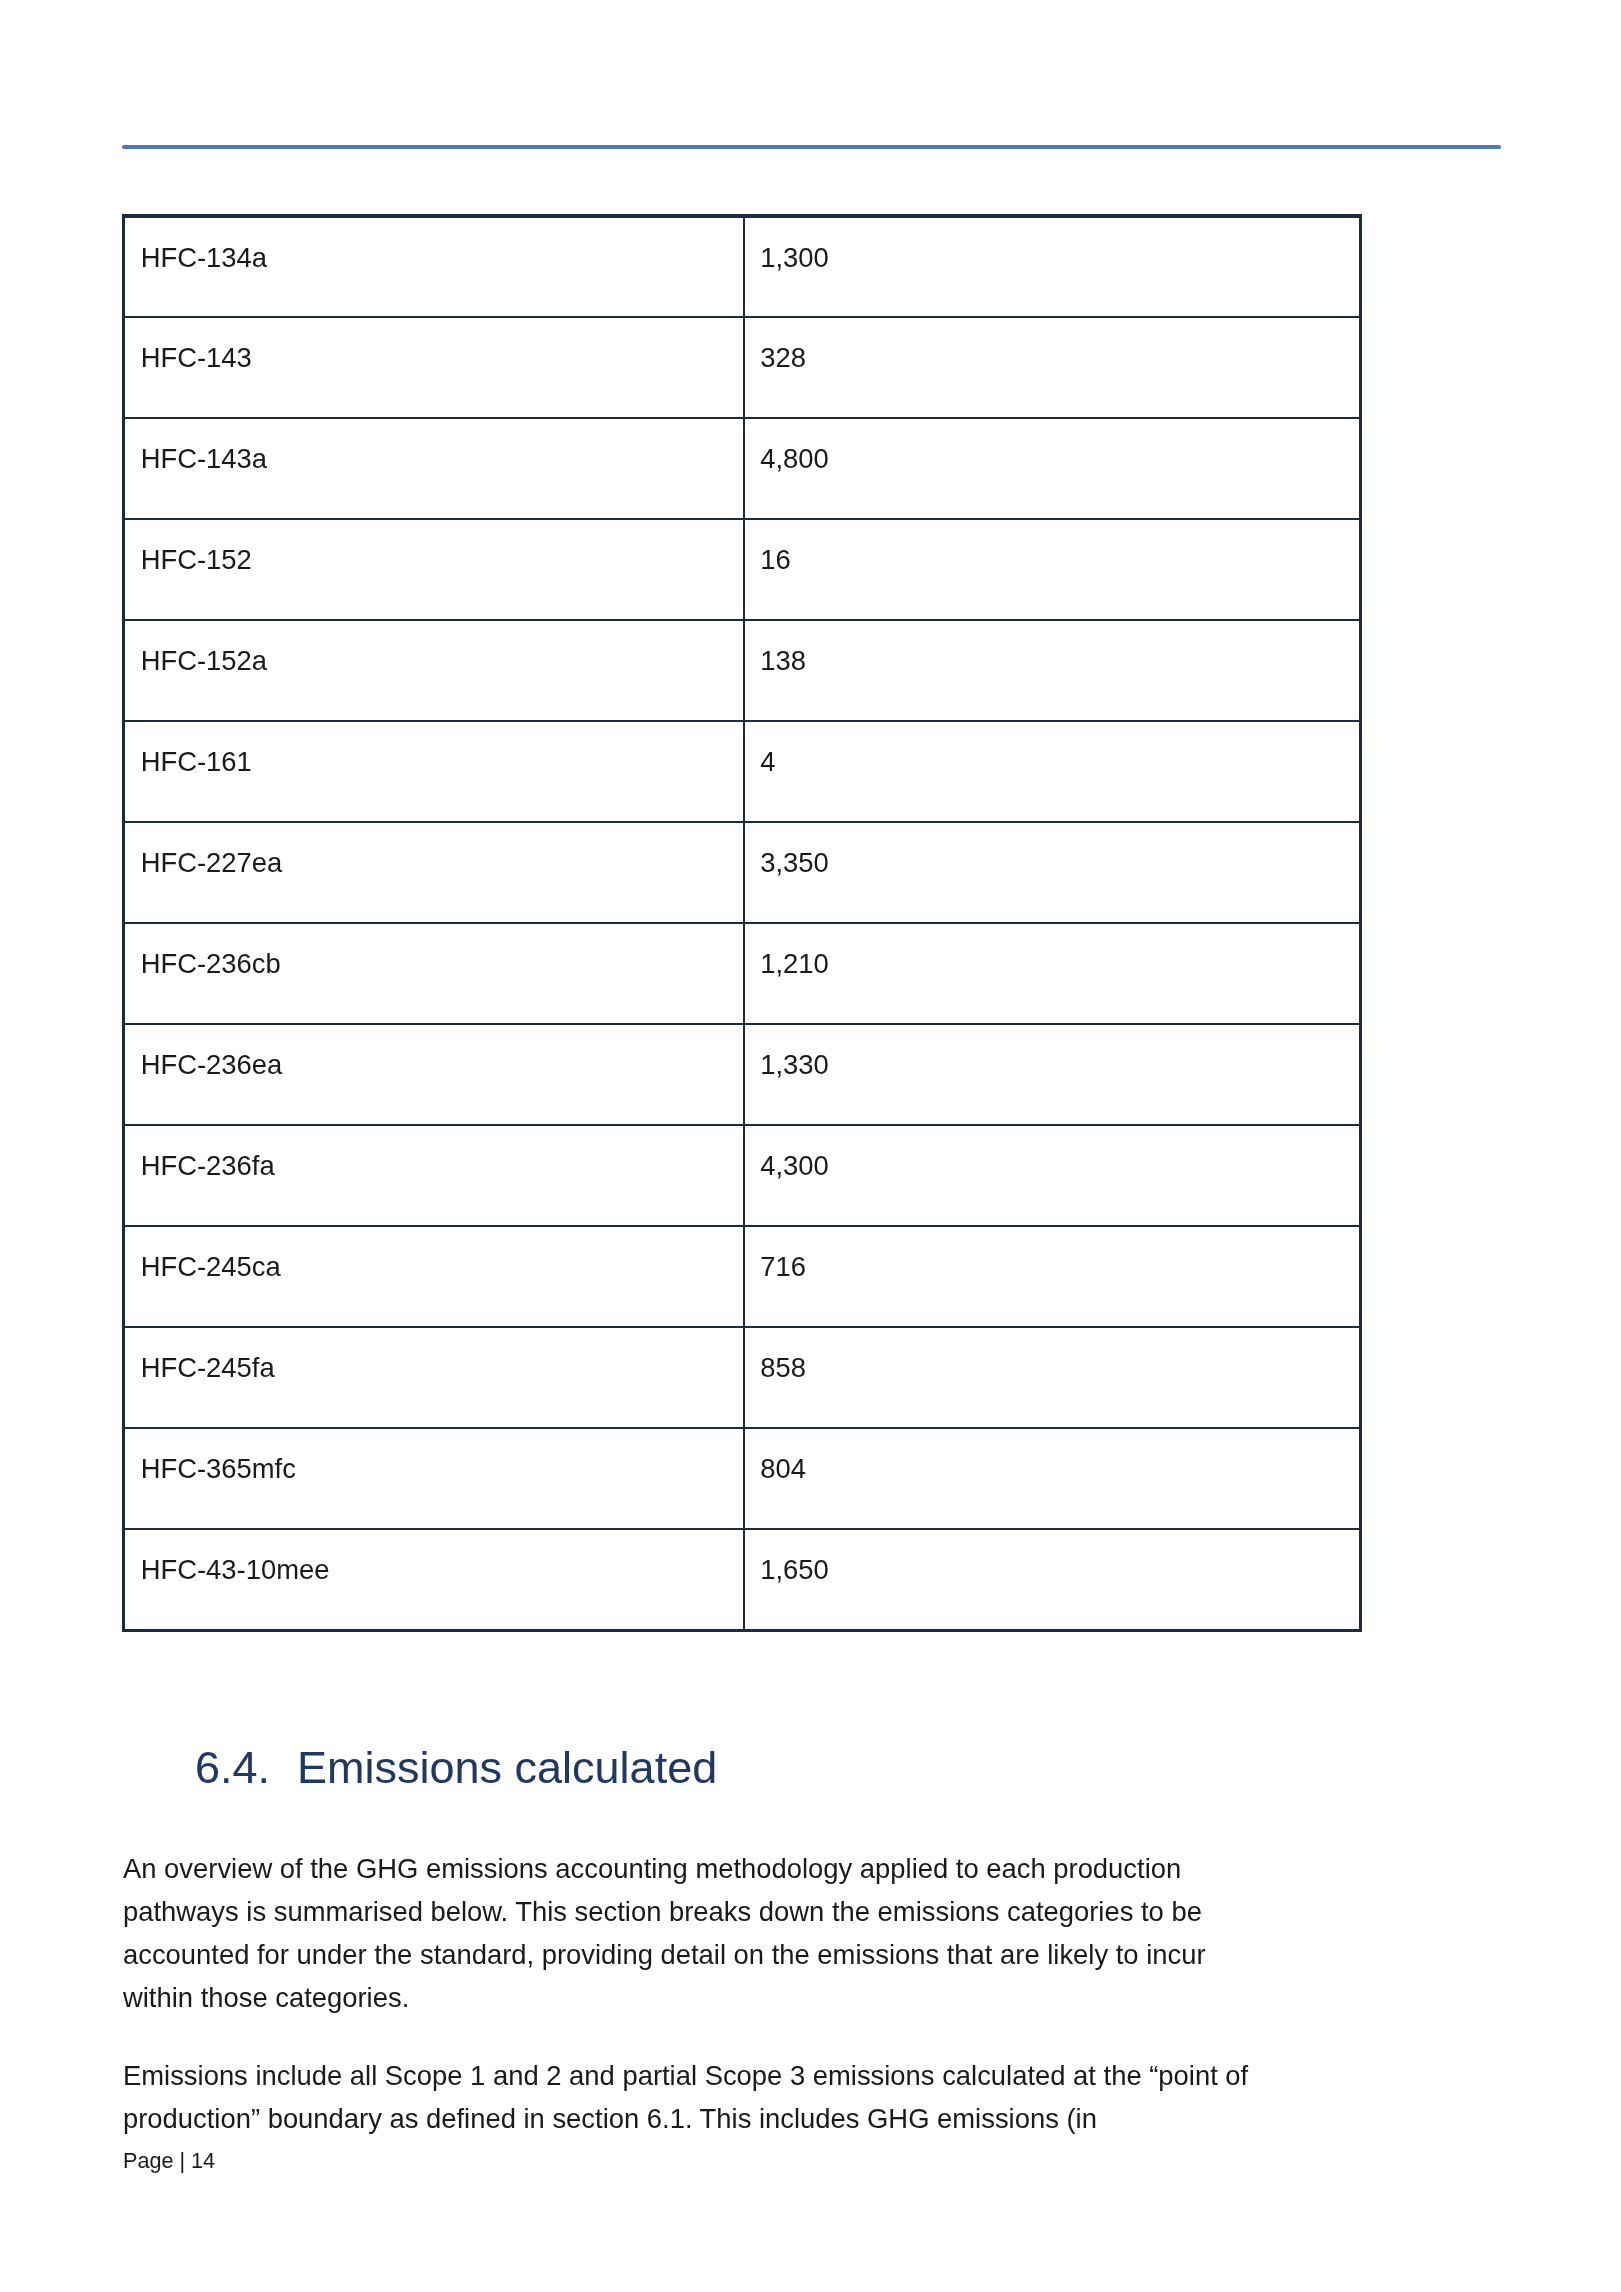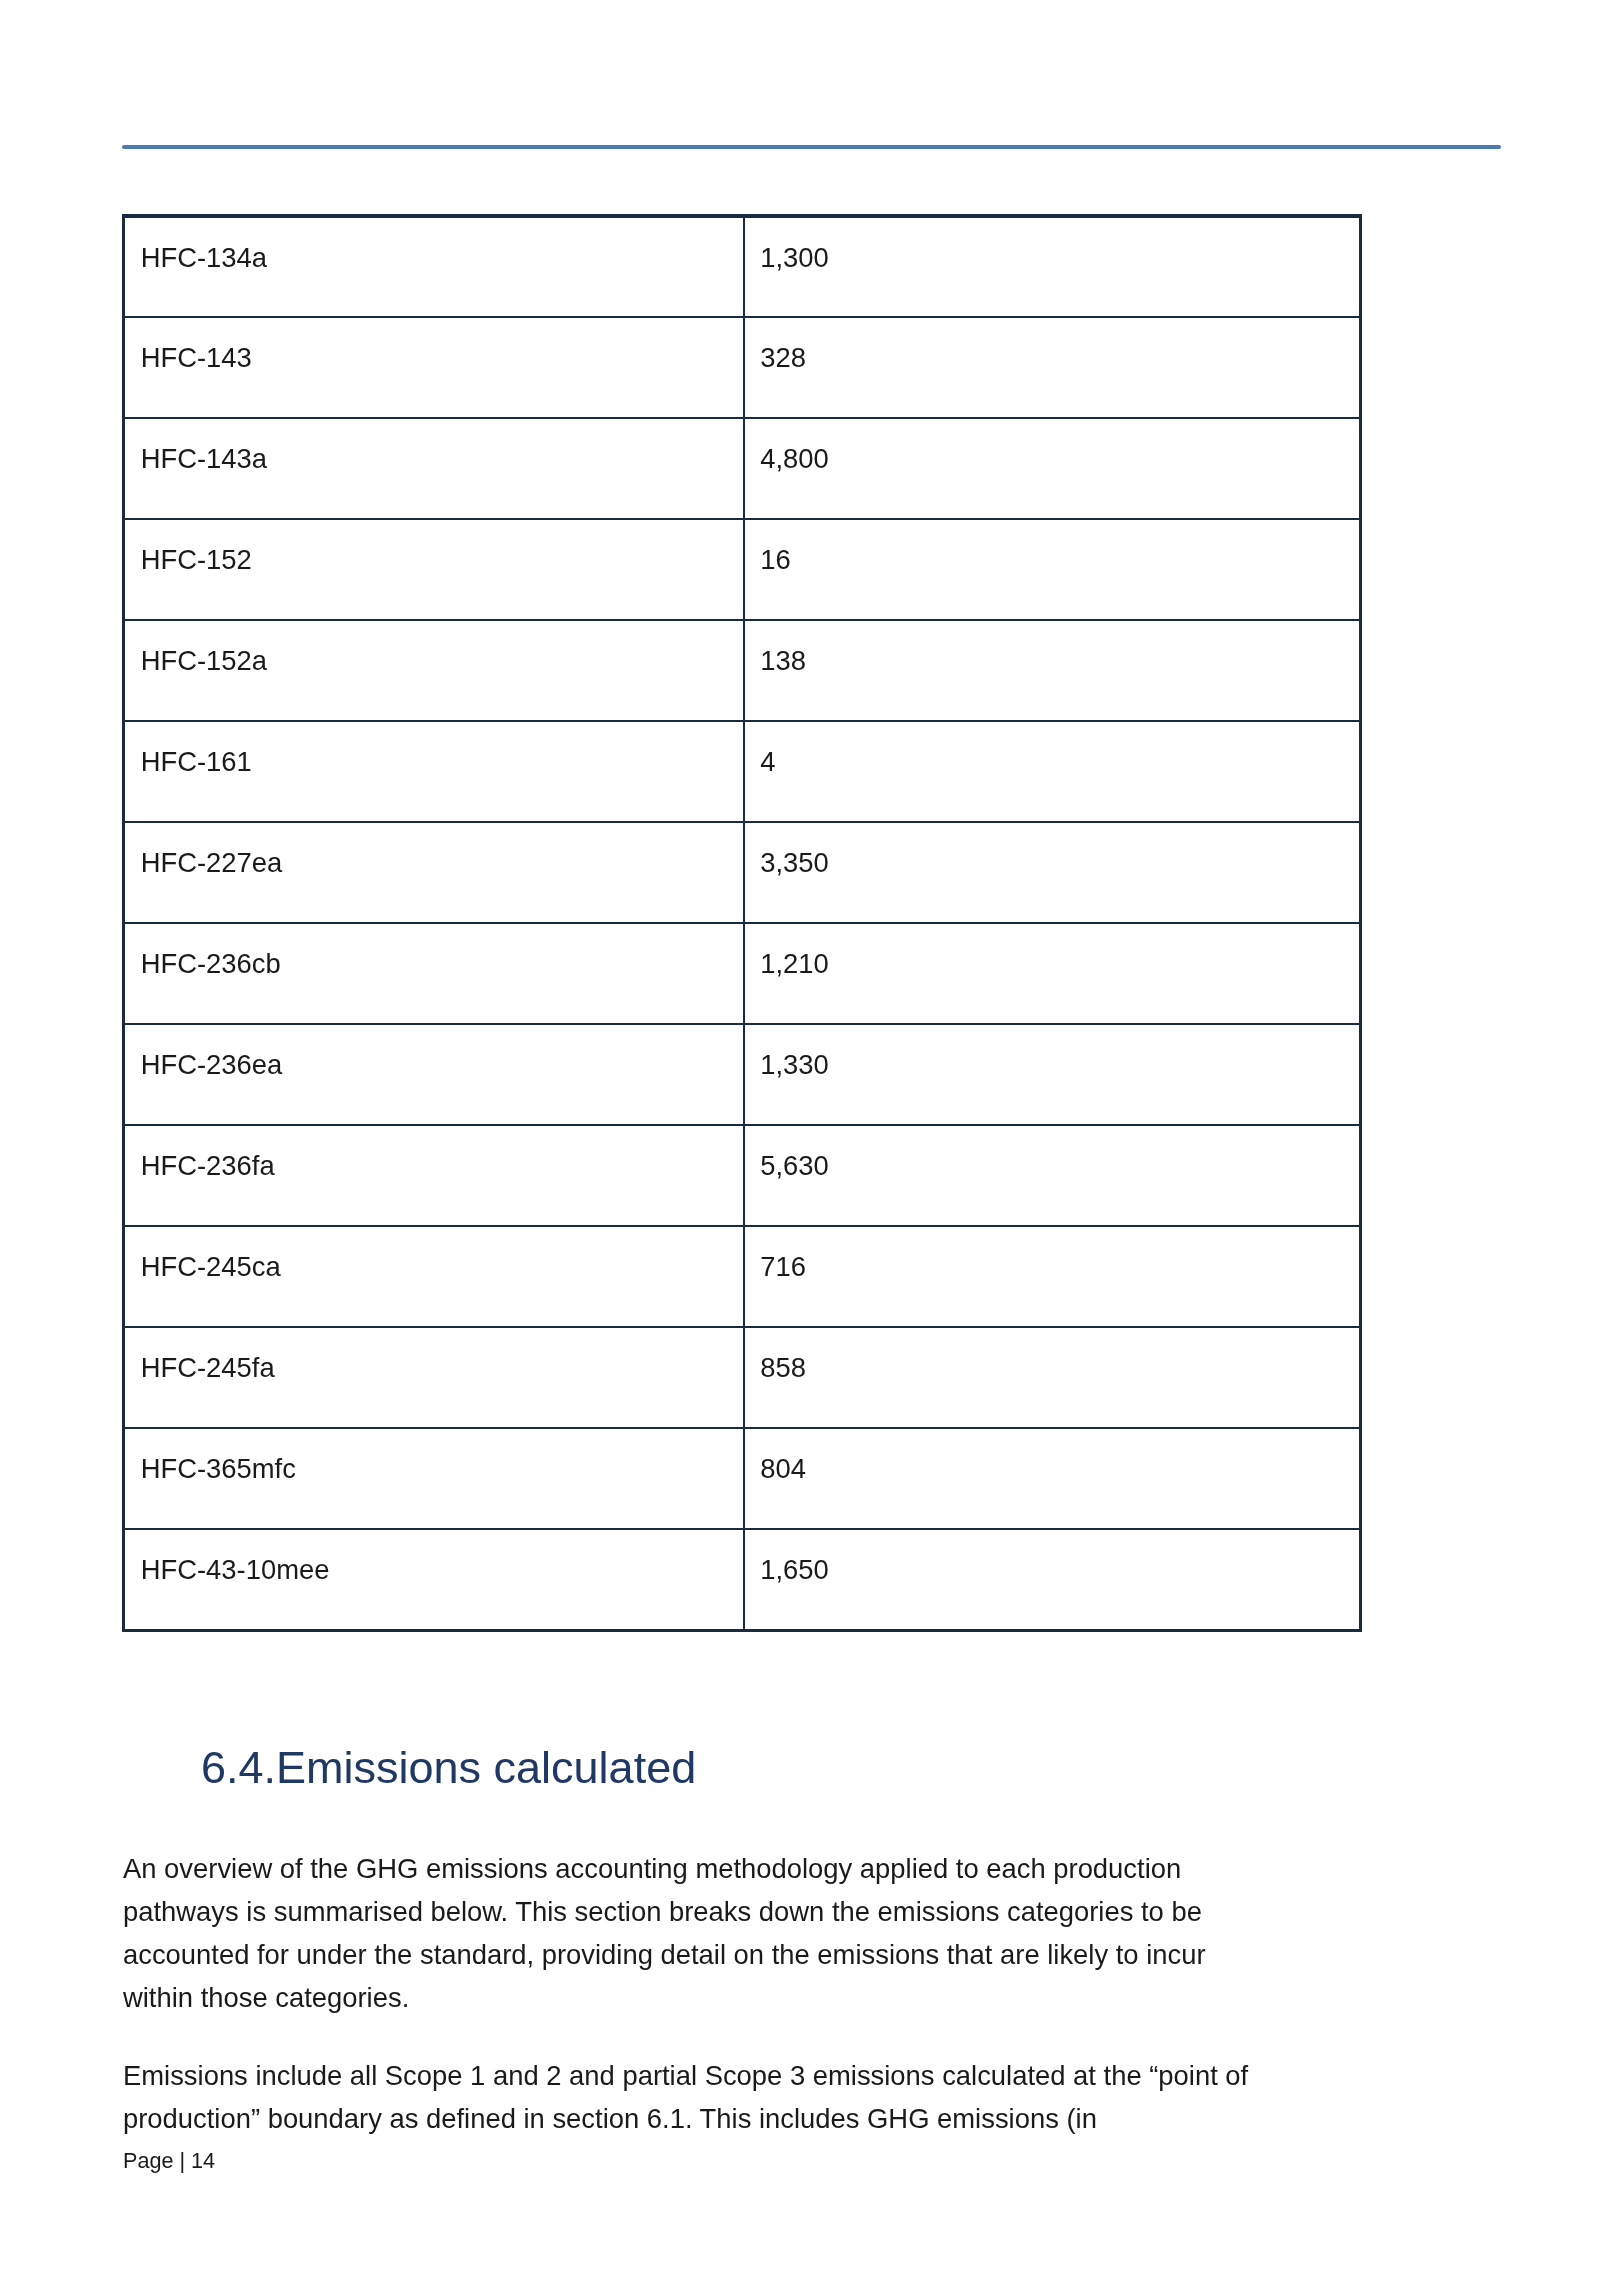--- a/index.html
+++ b/index.html
@@ -55,23 +55,22 @@
     left: 123px;
     top: 1741px;
     font-size: 45px;
     line-height: 53px;
     font-weight: 400;
     color: var(--heading);
     white-space: nowrap;
   }
   .section-heading .num {
     display: inline-block;
-    margin-left: 51px;
+    margin-left: 72px;
     width: 102px;
-    text-align: right;
   }
   .body-paragraph {
     position: absolute;
     left: 123px;
     width: 1333px;
     font-size: 27.4px;
     line-height: 43px;
     white-space: pre-line;
     color: var(--text);
   }
@@ -139,21 +138,21 @@
       <td>1,210</td>
     </tr>
 
     <tr>
       <td>HFC-236ea</td>
       <td>1,330</td>
     </tr>
 
     <tr>
       <td>HFC-236fa</td>
-      <td>5,630</td>
+      <td>4,300</td>
     </tr>
 
     <tr>
       <td>HFC-245ca</td>
       <td>716</td>
     </tr>
 
     <tr>
       <td>HFC-245fa</td>
       <td>858</td>

